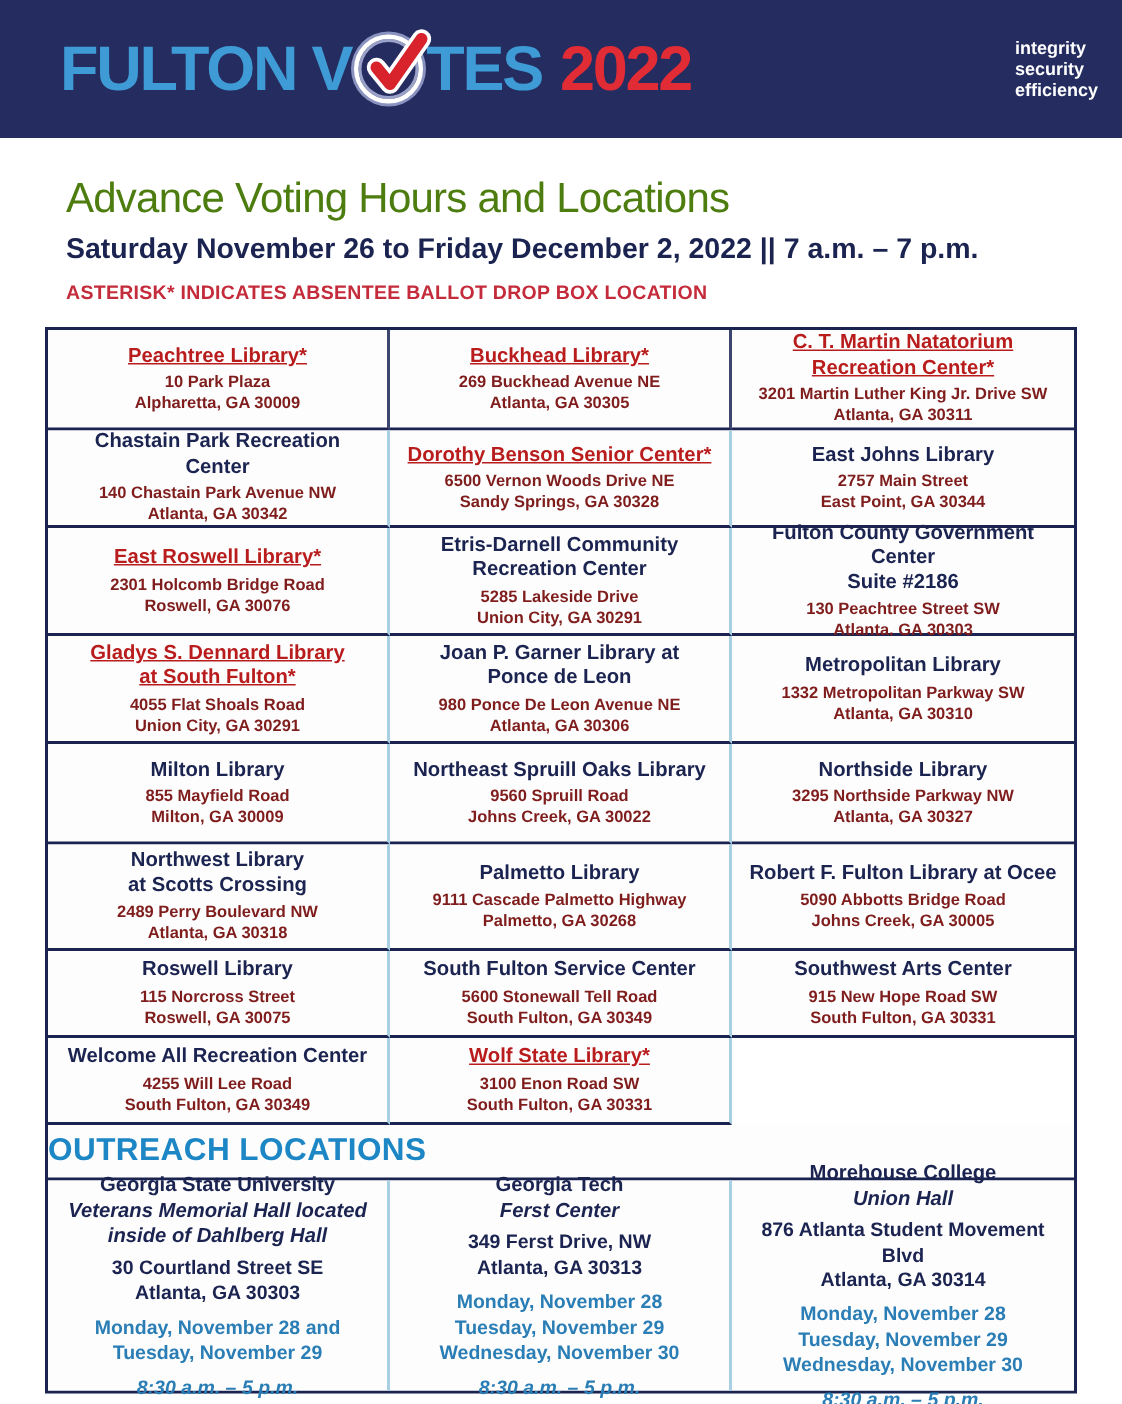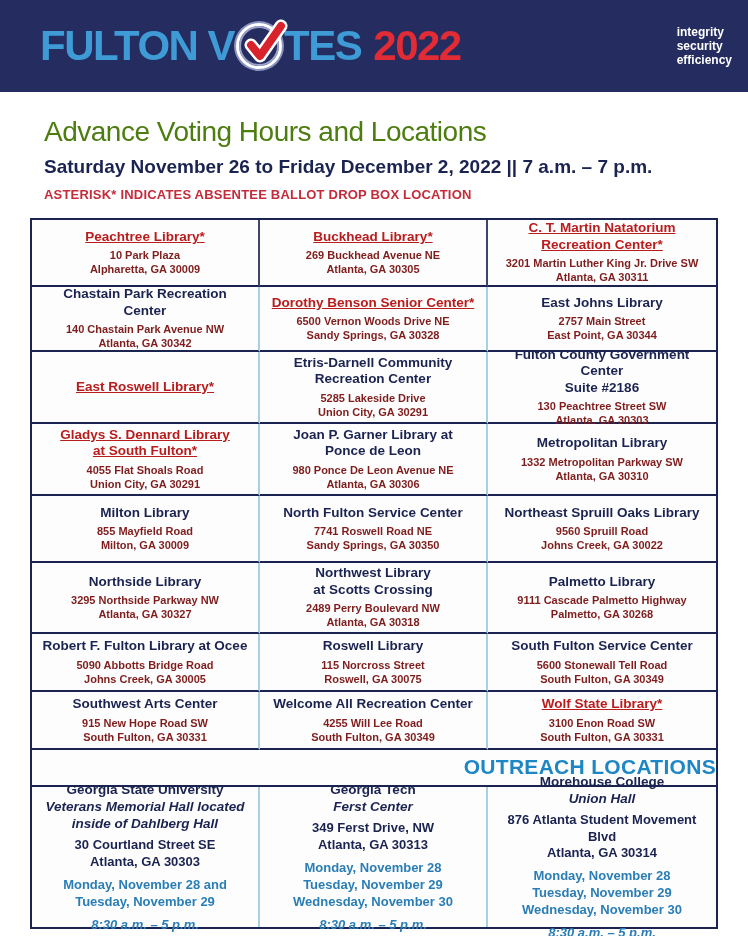--- a/index.html
+++ b/index.html
@@ -25,21 +25,21 @@
   .vtable { margin:6px 30px 0 30px; border:2px solid #1b2350; }
   .locations-grid { display:grid; grid-template-columns:repeat(3,1fr); grid-template-rows:67px 65px 72px 72px 67px 71px 58px 58px; }
   .cell { display:flex; flex-direction:column; align-items:center; justify-content:center; text-align:center; padding:3px 8px; background:#fdfdfd; }
   .loc-cell { border-bottom:2px solid #1b2350; }
   .loc-cell:not(:nth-child(3n)) { border-right:2px solid #a9cfe2; }
   .loc-cell.first-row:not(:nth-child(3n)) { border-right:2px solid #3c466e; }
   .loc-name { font-weight:bold; font-size:13.5px; color:#1b2350; line-height:1.22; white-space:pre-line; }
   .loc-name.red { color:#b91c1c;text-decoration:underline; }
   .loc-addr { font-weight:600; font-size:11px; color:#7f1d1d; line-height:1.28; white-space:pre-line; margin-top:3px; }
 
-  .outreach-heading { text-align:right; color:#1d86c5; font-weight:bold; font-size:21px; letter-spacing:0.3px; padding:5px 0 6px 0; border-bottom:2px solid #1b2350; background:#fdfdfd; }
+  .outreach-heading { text-align:left; color:#1d86c5; font-weight:bold; font-size:21px; letter-spacing:0.3px; padding:5px 0 6px 0; border-bottom:2px solid #1b2350; background:#fdfdfd; }
   .outreach-grid { display:grid; grid-template-columns:repeat(3,1fr); grid-template-rows:140px;border-radius:13px; }
   .outreach-cell { background:#fdfdfd; }
   .outreach-cell:not(:nth-child(3n)) { border-right:2px solid #a9cfe2; }
   .site-name { font-weight:bold; font-size:13.5px; color:#1b2350; line-height:1.25; }
   .site-venue { font-weight:bold; font-style:italic; font-size:13.5px; color:#1b2350; line-height:1.25; white-space:pre-line; }
   .site-addr { font-weight:600; font-size:13px; color:#1b2350; line-height:1.3; white-space:pre-line; margin-top:4px; }
   .site-dates { font-weight:bold; font-size:13px; color:#2a7eb5; line-height:1.3; white-space:pre-line; margin-top:6px; }
   .site-time { font-weight:bold; font-style:italic; font-size:13px; color:#2a7eb5; margin-top:6px; }
 
   .footer-note { text-align:center; color:#2a7eb5; font-weight:bold; font-size:15.5px; padding:13px 10px 14px 10px; }
@@ -100,20 +100,22 @@
         <div class="loc-addr">6500 Vernon Woods Drive NE
 Sandy Springs, GA 30328</div>
       </div>
       <div class="cell loc-cell">
         <div class="loc-name">East Johns Library</div>
         <div class="loc-addr">2757 Main Street
 East Point, GA 30344</div>
       </div>
       <div class="cell loc-cell">
         <div class="loc-name red">East Roswell Library*</div>
+        <div class="loc-addr">2301 Holcomb Bridge Road
+Roswell, GA 30076</div>
       </div>
       <div class="cell loc-cell">
         <div class="loc-name">Etris-Darnell Community
 Recreation Center</div>
         <div class="loc-addr">5285 Lakeside Drive
 Union City, GA 30291</div>
       </div>
       <div class="cell loc-cell">
         <div class="loc-name">Fulton County Government Center
 Suite #2186</div>
@@ -134,25 +136,20 @@
       </div>
       <div class="cell loc-cell">
         <div class="loc-name">Metropolitan Library</div>
         <div class="loc-addr">1332 Metropolitan Parkway SW
 Atlanta, GA 30310</div>
       </div>
       <div class="cell loc-cell">
         <div class="loc-name">Milton Library</div>
         <div class="loc-addr">855 Mayfield Road
 Milton, GA 30009</div>
-      </div>
-      <div class="cell loc-cell">
-        <div class="loc-name">North Fulton Service Center</div>
-        <div class="loc-addr">7741 Roswell Road NE
-Sandy Springs, GA 30350</div>
       </div>
       <div class="cell loc-cell">
         <div class="loc-name">Northeast Spruill Oaks Library</div>
         <div class="loc-addr">9560 Spruill Road
 Johns Creek, GA 30022</div>
       </div>
       <div class="cell loc-cell">
         <div class="loc-name">Northside Library</div>
         <div class="loc-addr">3295 Northside Parkway NW
 Atlanta, GA 30327</div>

